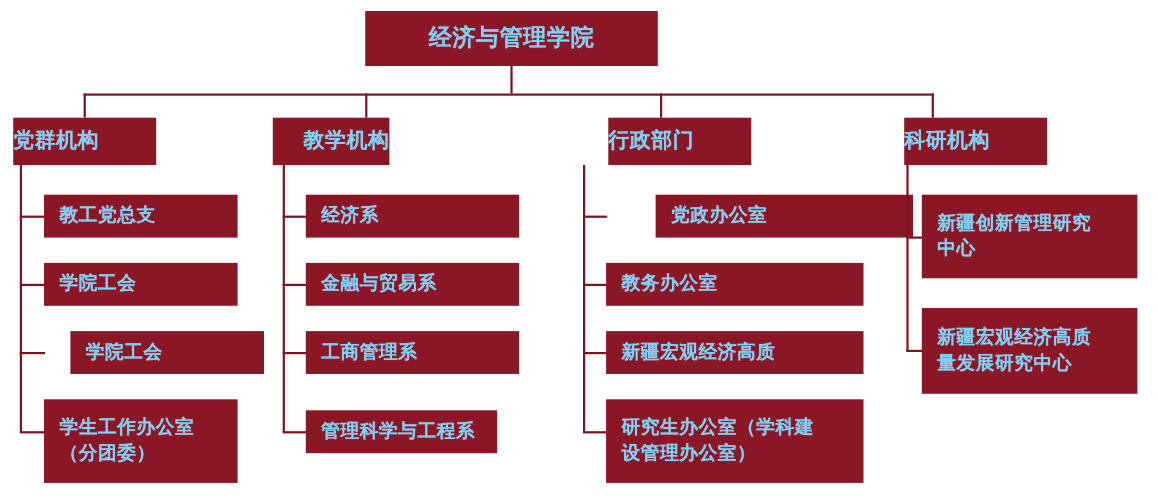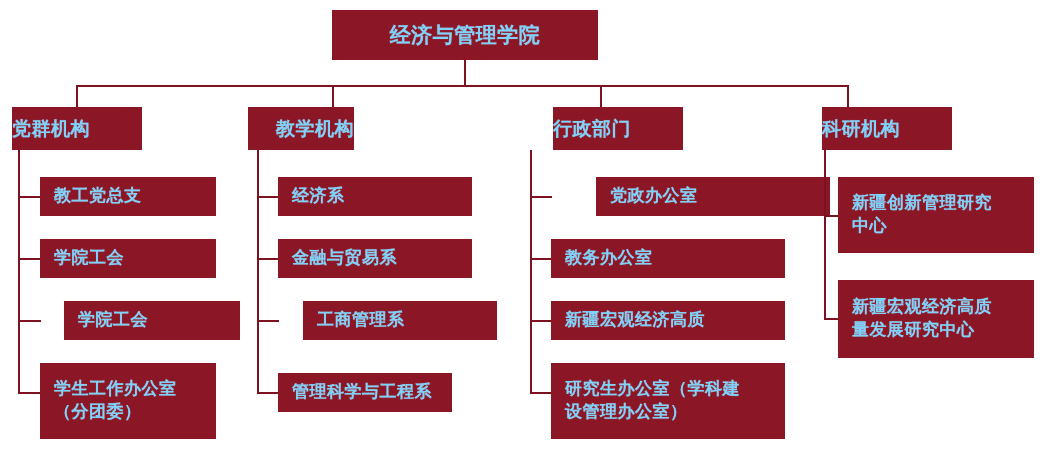--- a/index.html
+++ b/index.html
@@ -104,21 +104,21 @@
   <div class="conn h" style="left:257px; top:196px; width:22px; height:2px;"></div>
   <div class="conn h" style="left:257px; top:258px; width:22px; height:2px;"></div>
   <div class="conn h" style="left:257px; top:320px; width:22px; height:2px;"></div>
   <div class="conn h" style="left:257px; top:392px; width:22px; height:2px;"></div>
   <div class="node leaf" style="left:278px; top:177px; width:194px; height:39px;">
     <span class="label-text">经济系</span>
   </div>
   <div class="node leaf" style="left:278px; top:239px; width:194px; height:39px;">
     <span class="label-text">金融与贸易系</span>
   </div>
-  <div class="node leaf" style="left:278px; top:301px; width:194px; height:39px;margin-left:25px;">
+  <div class="node leaf" style="left:278px; top:301px; width:194px; height:39px;">
     <span class="label-text">工商管理系</span>
   </div>
   <div class="node leaf" style="left:278px; top:373px; width:174px; height:39px;">
     <span class="label-text">管理科学与工程系</span>
   </div>
 
   <div class="conn v" style="left:600px; top:85px; width:2px; height:22px;"></div>
   <div class="node group" style="left:508px; top:107px; width:130px; height:43px;margin-left:45px;">
     <span class="label-text">行政部门</span>
   </div>

